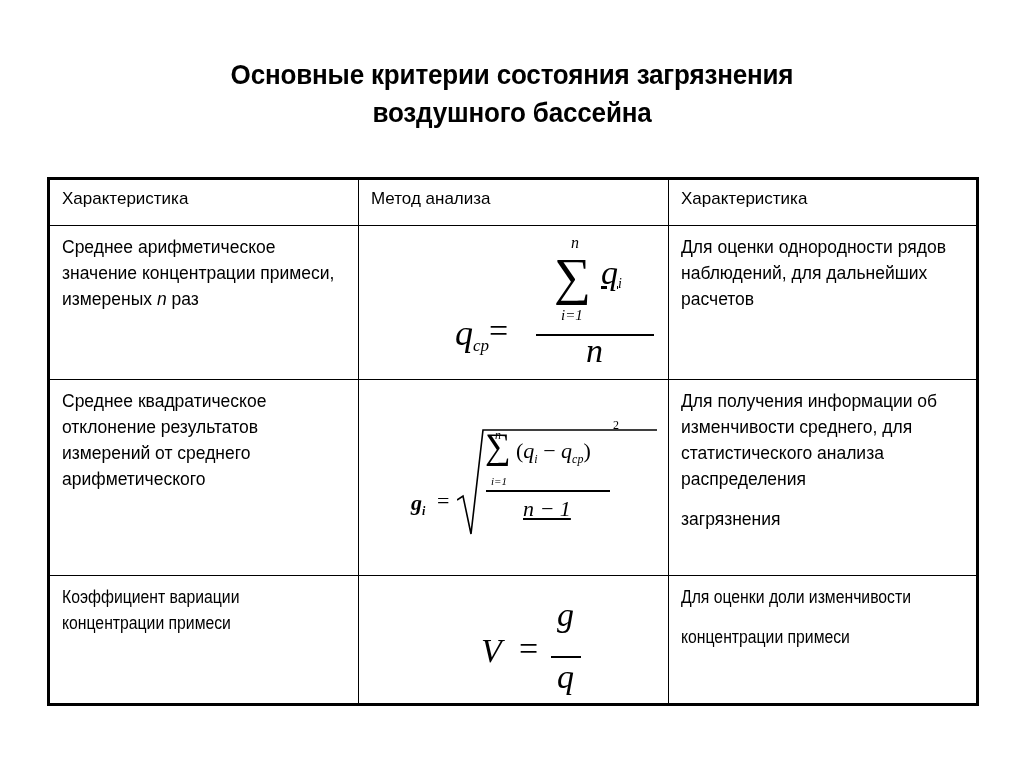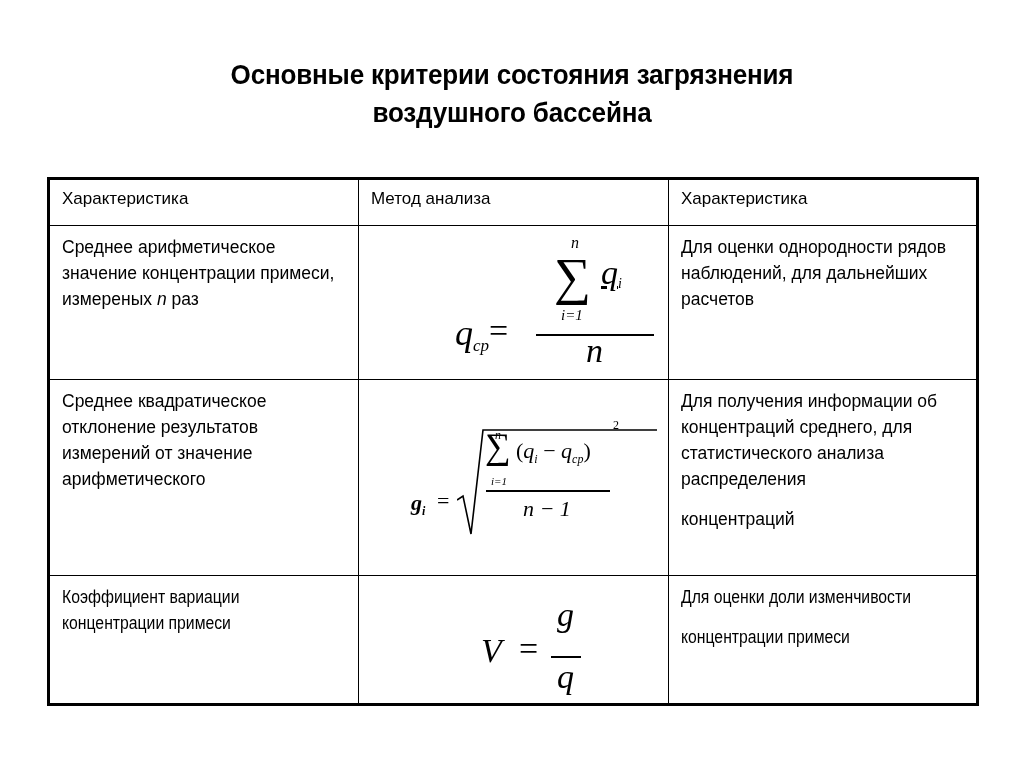--- a/index.html
+++ b/index.html
@@ -35,21 +35,21 @@
   .f2 .eq { position:absolute; left:26px; top:80px; font-size:22px; font-style:normal; }
   .f2 .rad { position:absolute; left:46px; top:20px; width:200px; height:110px; }
   .f2 .sup-n { position:absolute; left:84px; top:14px; font-size:12px; }
   .f2 .sigma { position:absolute; left:74px; top:20px; font-size:36px; font-style:normal; line-height:36px; }
   .f2 .sub-i { position:absolute; left:80px; top:60px; font-size:11px; }
   .f2 .num { position:absolute; left:105px; top:30px; font-size:22px; }
   .f2 .num sub { font-size:12px; }
   .f2 .up { font-style:normal; }
   .f2 .sq { position:absolute; left:202px; top:4px; font-size:12px; font-style:normal; }
   .f2 .bar { position:absolute; left:75px; top:82px; width:124px; height:1.5px; background:#000; }
-  .f2 .den { position:absolute; left:112px; top:88px; font-size:22px; }
+  .f2 .den { position:absolute; left:112px; top:88px; font-size:22px;text-decoration:underline; }
   
   .f3 { position:absolute; left:110px; top:22px; width:140px; height:110px; }
   .f3 .lhs { position:absolute; left:0; top:32px; font-size:34px; }
   .f3 .eq { position:absolute; left:38px; top:30px; font-size:34px; font-style:normal; }
   .f3 .num { position:absolute; left:76px; top:-4px; font-size:34px; }
   .f3 .bar { position:absolute; left:70px; top:50px; width:30px; height:1.5px; background:#000; }
   .f3 .den { position:absolute; left:76px; top:58px; font-size:34px; }
   .narrow { font-stretch:condensed; transform:scaleX(0.9); transform-origin:left top; display:block; width:110%; }
   em.n { font-style:italic; }
 </style>
@@ -87,43 +87,43 @@
           <span class="qi"><span>q</span><sub>i</sub></span>
           <span class="bar"></span>
           <span class="den">n</span>
         </div>
       </div>
     </td>
     <td>Для оценки однородности рядов наблюдений, для дальнейших расчетов</td>
   </tr>
 
   <tr class="r2">
-    <td>Среднее квадратическое отклонение  результатов измерений от значение арифметического</td>
+    <td>Среднее квадратическое отклонение  результатов измерений от среднего арифметического</td>
     <td>
       <div class="f-wrap">
         <div class="f2 math">
           <span class="lhs"><span>g</span><sub>i</sub></span>
           <span class="eq">=</span>
           <svg class="rad" viewBox="0 0 200 110" width="200" height="110" style="position:absolute;left:46px;top:20px;">
             <polyline points="0,72 6,68 14,106 26,2 200,2" fill="none" stroke="#000" stroke-width="1.6"></polyline>
           </svg>
           <span class="sup-n">n</span>
           <span class="sigma">∑</span>
           <span class="sub-i">i=1</span>
           <span class="num"><span class="up">(</span><span>q</span><sub>i</sub><span class="up"> − </span><span>q</span><sub>cp</sub><span class="up">)</span></span>
           <span class="sq">2</span>
           <span class="bar"></span>
           <span class="den">n − 1</span>
         </div>
       </div>
     </td>
     <td>
-      <div>Для получения информации об концентраций среднего, для статистического анализа распределения</div>
+      <div>Для получения информации об изменчивости среднего, для статистического анализа распределения</div>
       <div class="gap"></div>
-      <div>концентраций</div>
+      <div>загрязнения</div>
     </td>
   </tr>
 
   <tr class="r3">
     <td>
           <span class="narrow">Коэффициент вариации концентрации примеси</span>
         </td>
     <td>
       <div class="f-wrap">
         <div class="f3 math">

